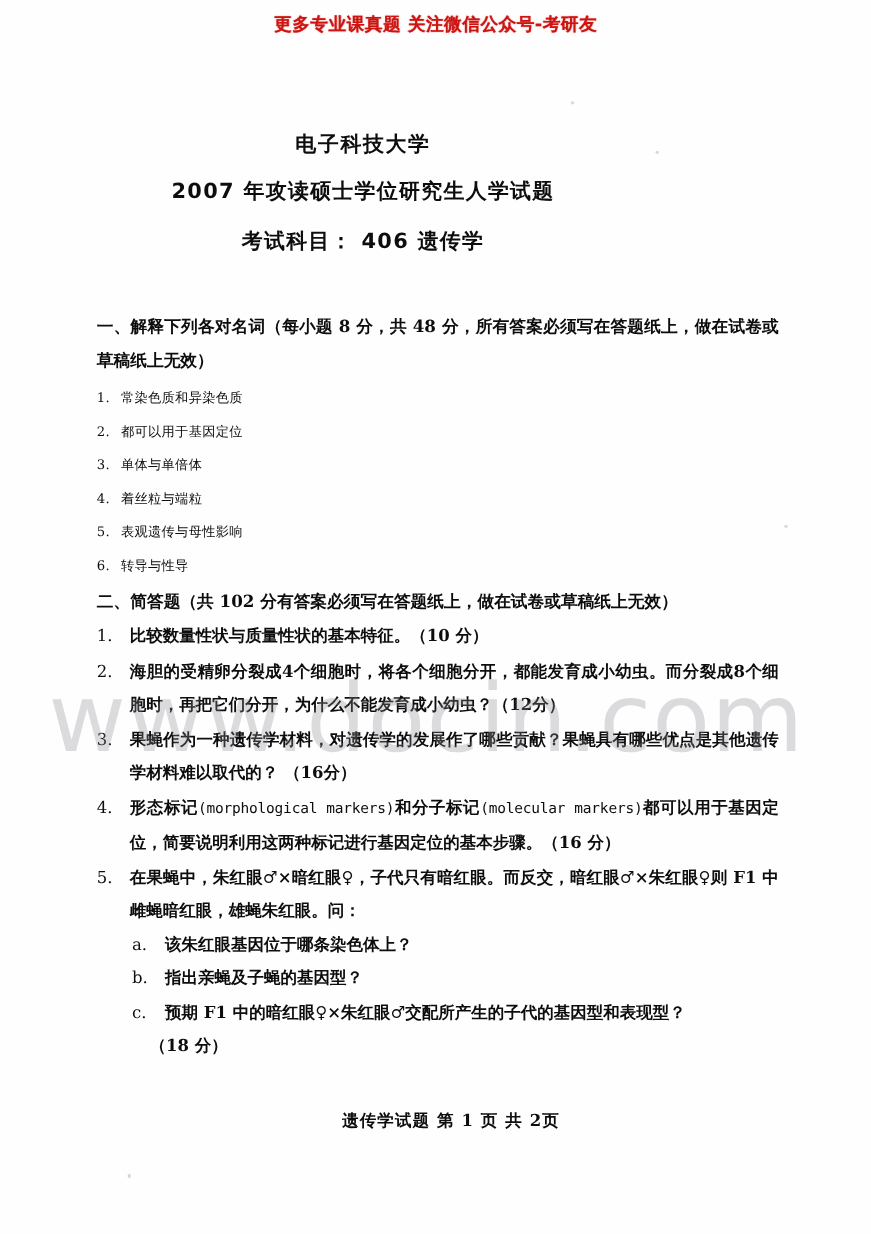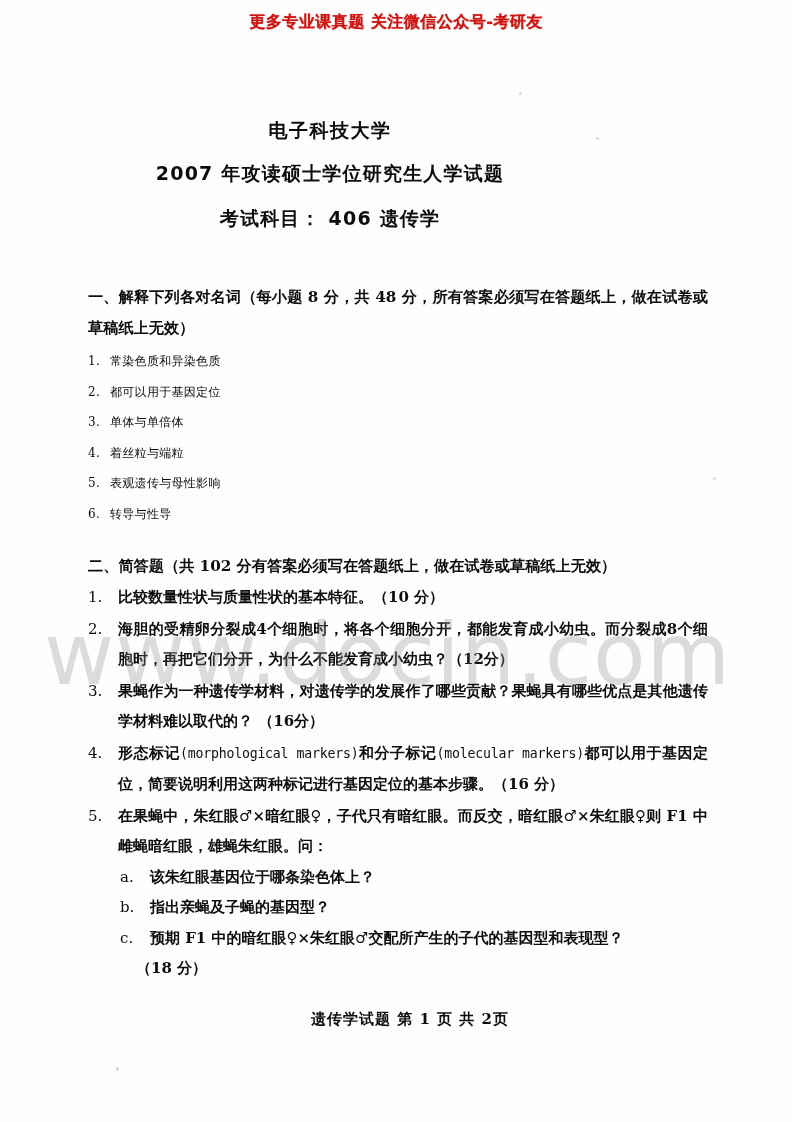--- a/index.html
+++ b/index.html
@@ -76,21 +76,21 @@
     z-index: 2;
   }
   .section-head {
     font-size: 15.2px;
     line-height: 31px;
     font-weight: bold;
     margin: 0;
     text-align: justify;
     word-break: break-all;
   }
-  .section-head.sec2 { margin-top: 22px; }
+  .section-head.sec2 { margin-top: 3px; }
 
   
   .term-list { margin: 2px 0 0 0; padding: 0; list-style: none; }
   .term-item {
     font-size: 12px;
     line-height: 30.5px;
     font-weight: normal;
     white-space: nowrap;
     letter-spacing: 0.3px;
   }

